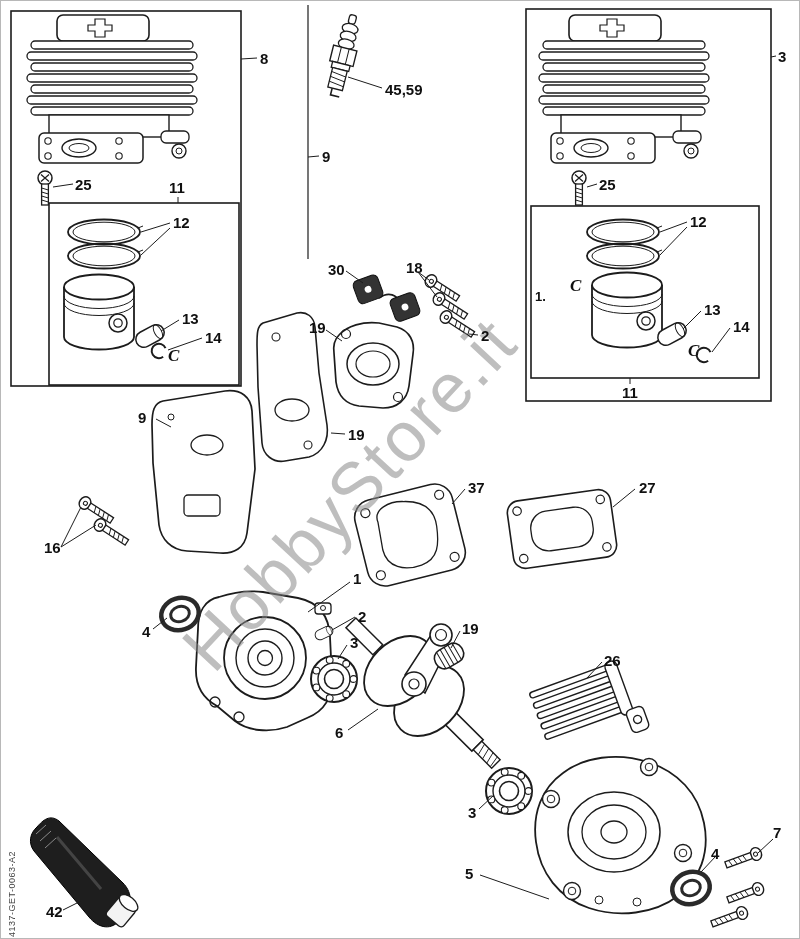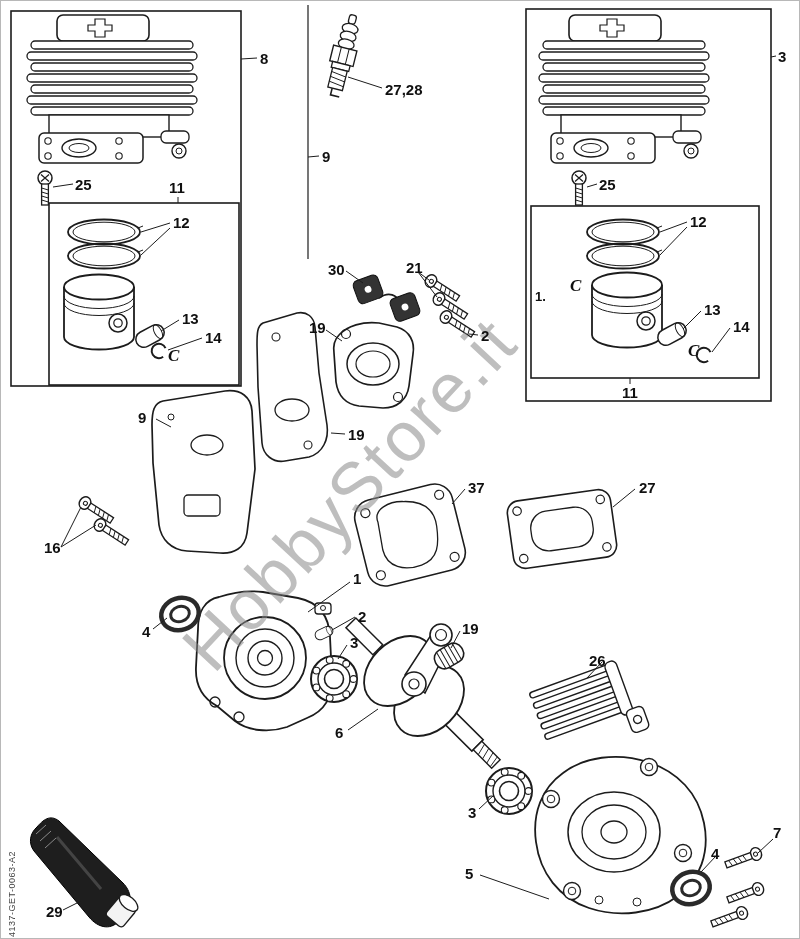--- a/index.html
+++ b/index.html
@@ -356,38 +356,38 @@
   <div class="co" style="left:172px;top:214px">12</div>
   <div class="co" style="left:689px;top:213px">12</div>
   <div class="co" style="left:181px;top:310px">13</div>
   <div class="co" style="left:703px;top:301px">13</div>
   <div class="co" style="left:204px;top:329px">14</div>
   <div class="co" style="left:732px;top:318px">14</div>
   <div class="co clip" style="left:167px;top:346px">C</div>
   <div class="co clip" style="left:569px;top:276px">C</div>
   <div class="co small" style="left:534px;top:289px">1.</div>
   <div class="co clip" style="left:687px;top:341px">C</div>
-  <div class="co" style="left:384px;top:81px">27,28</div>
+  <div class="co" style="left:384px;top:81px">45,59</div>
   <div class="co" style="left:327px;top:261px">30</div>
-  <div class="co" style="left:405px;top:259px">21</div>
+  <div class="co" style="left:405px;top:259px">18</div>
   <div class="co" style="left:480px;top:327px">2</div>
   <div class="co" style="left:308px;top:319px">19</div>
   <div class="co" style="left:347px;top:426px">19</div>
   <div class="co" style="left:137px;top:409px">9</div>
   <div class="co" style="left:43px;top:539px">16</div>
   <div class="co" style="left:467px;top:479px">37</div>
   <div class="co" style="left:638px;top:479px">27</div>
   <div class="co" style="left:352px;top:570px">1</div>
   <div class="co" style="left:357px;top:608px">2</div>
   <div class="co" style="left:349px;top:634px">3</div>
   <div class="co" style="left:141px;top:623px">4</div>
   <div class="co" style="left:334px;top:724px">6</div>
   <div class="co" style="left:461px;top:620px">19</div>
-  <div class="co" style="left:588px;top:652px">26</div>
+  <div class="co" style="left:603px;top:652px">26</div>
   <div class="co" style="left:467px;top:804px">3</div>
   <div class="co" style="left:464px;top:865px">5</div>
   <div class="co" style="left:710px;top:845px">4</div>
   <div class="co" style="left:772px;top:824px">7</div>
-  <div class="co" style="left:45px;top:903px">29</div>
+  <div class="co" style="left:45px;top:903px">42</div>
 
   <div class="code">4137-GET-0063-A2</div>
 
 </div>
 
 </body></html>

